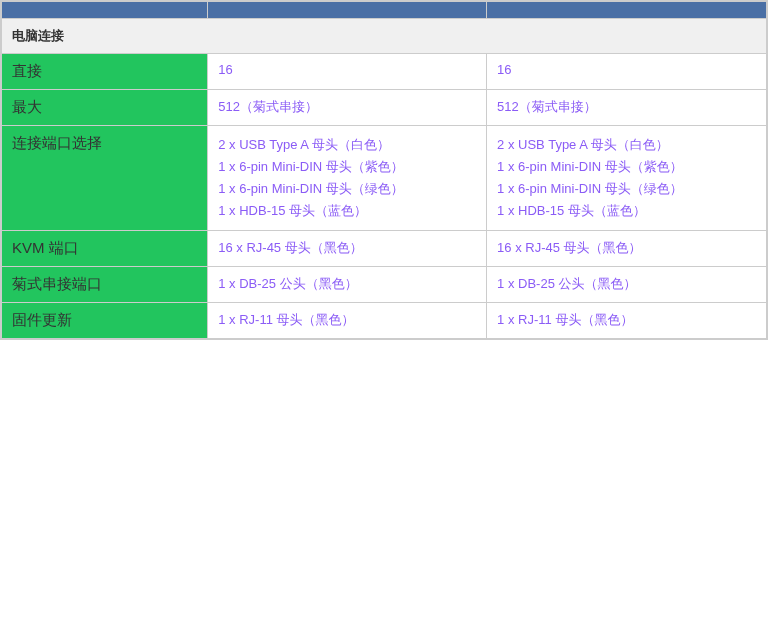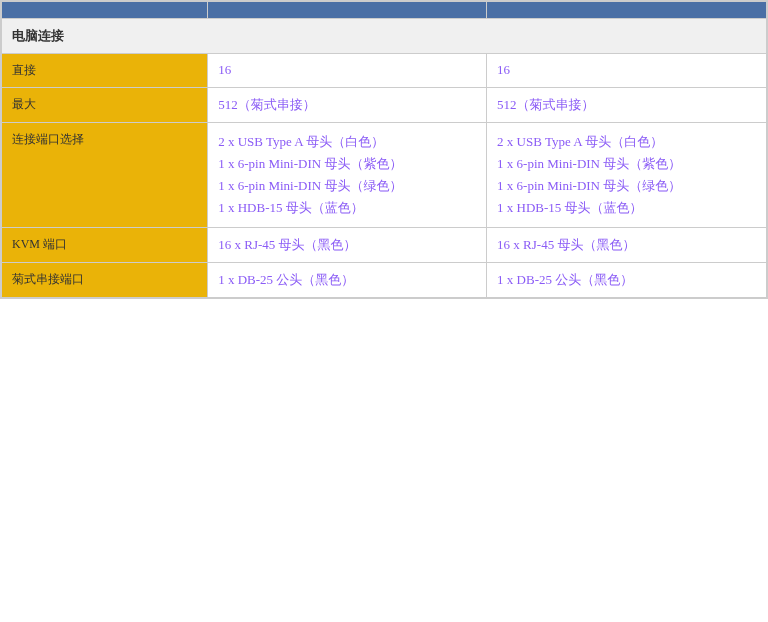--- a/index.html
+++ b/index.html
@@ -1,19 +1,18 @@
 <!DOCTYPE html>
 <html><head>
   <meta charset="utf-8">
   <style>
     * {
       box-sizing: border-box;
       margin: 0;
       padding: 0;
-      font-family: Liberation Serif, serif;
     }
 
     body {
       font-family: Arial, sans-serif;
       font-size: 13px;
       background: #fff;
       color: #333;
     }
 
     .table-container {
@@ -47,22 +46,22 @@
 
     .section-header td {
       background-color: #f0f0f0;
       font-weight: bold;
       color: #333;
       font-size: 13px;
       padding: 8px 10px;
     }
 
     .data-row td:first-child {
-      background-color: #eab308;
-      font-size: 12px;
+      background-color: #22c55e;
+      font-size: 15px;
       color: #333;
       width: 207px;
     }
 
     .data-row td {
       background-color: #fff;
       font-size: 13px;
       color: #8b5cf6;
     }
 
@@ -122,15 +121,20 @@
         <tr class="data-row">
           <td>KVM 端口</td>
           <td>16 x RJ-45 母头（黑色）</td>
           <td>16 x RJ-45 母头（黑色）</td>
         </tr>
         <tr class="data-row">
           <td>菊式串接端口</td>
           <td>1 x DB-25 公头（黑色）</td>
           <td>1 x DB-25 公头（黑色）</td>
         </tr>
+        <tr class="data-row">
+          <td>固件更新</td>
+          <td>1 x RJ-11 母头（黑色）</td>
+          <td>1 x RJ-11 母头（黑色）</td>
+        </tr>
       </tbody>
   </table>
 </div>
 
 </body></html>

